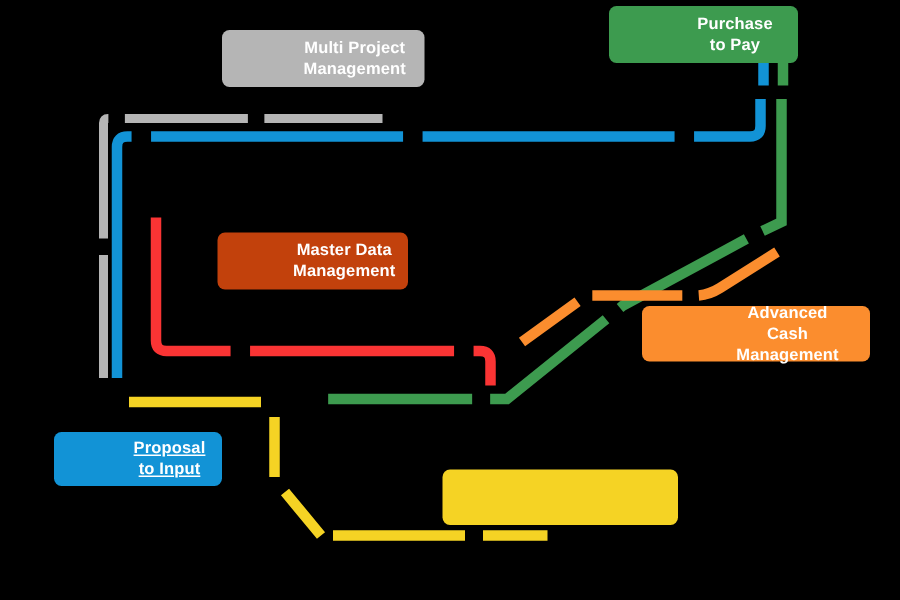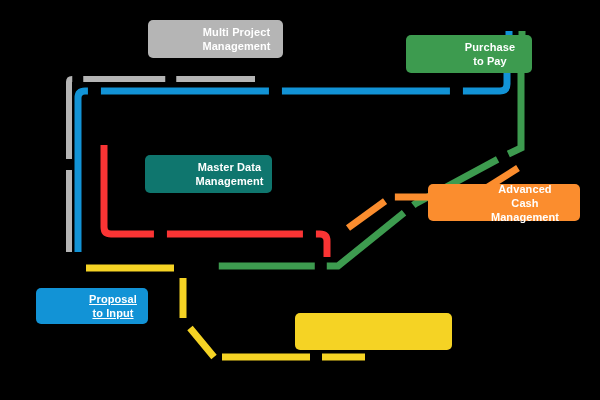--- a/index.html
+++ b/index.html
@@ -34,33 +34,33 @@
     <path fill="none" stroke="#f5d324" stroke-width="7" stroke-linecap="butt" stroke-dasharray="88 12" d="M 86 268 L 174 268 M 183 278 L 183 318 M 190 328 L 214 357 M 222 357 L 365 357"></path>
 
   </svg>
 
   <div class="node" id="n0" style="left: 148px; top: 20px; width: 93px; height: 38px; background: rgb(181, 181, 181); color: rgb(255, 255, 255);">
       <div>
         <span>Multi Project</span>
         <span>Management</span>
       </div>
     </div>
-  <div class="node" id="n1" style="left: 406px; top: 35px; width: 84px; height: 38px; background: rgb(61, 155, 79); color: rgb(255, 255, 255);">
+  <div class="node" id="n1" style="left: 406px; top: 4px; width: 84px; height: 38px; background: rgb(61, 155, 79); color: rgb(255, 255, 255);">
       <div>
         <span>Purchase</span>
         <span>to Pay</span>
       </div>
     </div>
-  <div class="node" id="n2" style="left: 145px; top: 155px; width: 85px; height: 38px; background: #0f766e; color: rgb(255, 255, 255);">
+  <div class="node" id="n2" style="left: 145px; top: 155px; width: 85px; height: 38px; background: #c2410c; color: rgb(255, 255, 255);">
       <div>
         <span>Master Data</span>
         <span>Management</span>
       </div>
     </div>
-  <div class="node" id="n3" style="left: 428px; top: 184px; width: 110px; height: 37px; background: rgb(251, 141, 46); color: rgb(255, 255, 255);">
+  <div class="node" id="n3" style="left: 428px; top: 204px; width: 110px; height: 37px; background: rgb(251, 141, 46); color: rgb(255, 255, 255);">
       <div>
         <span>Advanced</span>
         <span>Cash Management</span>
       </div>
     </div>
   <div class="node" id="n4" style="left: 36px; top: 288px; width: 70px; height: 36px; background: rgb(18, 147, 214); color: rgb(255, 255, 255); text-decoration: underline;">
       <div>
         <span>Proposal</span>
         <span>to Input</span>
       </div>

